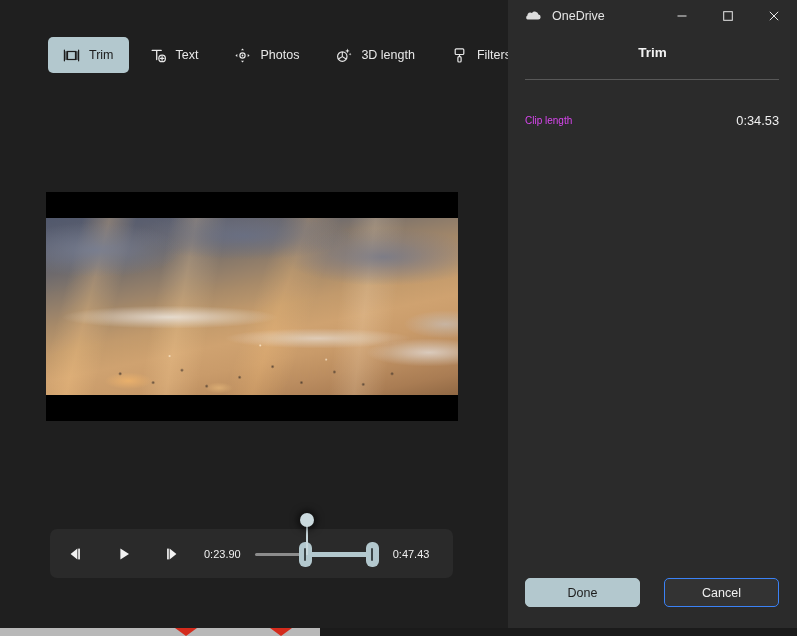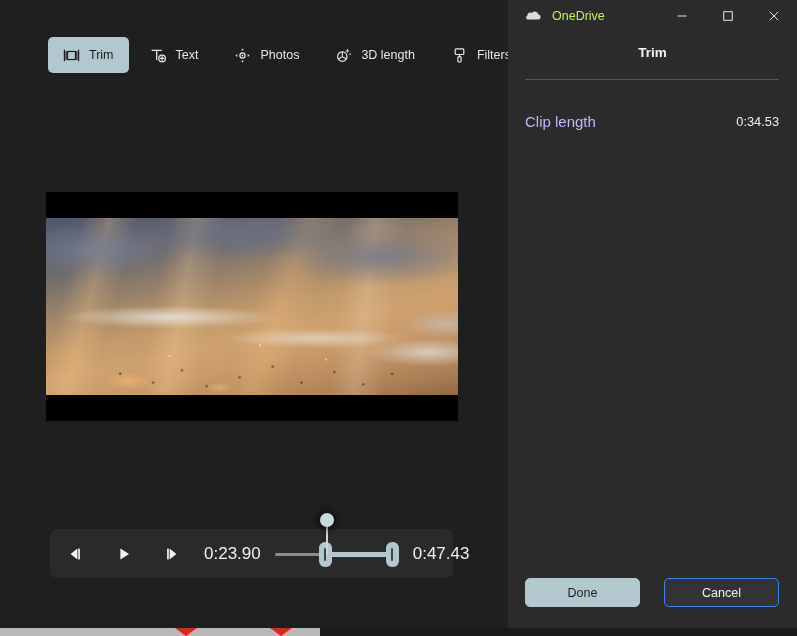--- a/index.html
+++ b/index.html
@@ -121,21 +121,21 @@
     border-radius: 7px;
     display: flex; align-items: center;
   }
   .tbtn {
     width: 34px; height: 34px;
     display: flex; align-items: center; justify-content: center;
     cursor: pointer; border-radius: 4px; flex: none;
   }
   .tbtn svg { display: block; }
   .time-label {
-    color: #f0f0f0; font-size: 17px; flex: none;
+    color: #f0f0f0; font-size: 11px; flex: none;
     font-family: "Liberation Sans", sans-serif;
   }
   .trim-slider {
     position: relative;
     flex: none;
     width: 124px; height: 40px;
     display: flex; align-items: center;
   }
   .track-base {
     position: absolute; left: 0; top: 19px;
@@ -180,21 +180,21 @@
     width: 289px; height: 628px;
     background: #2b2b2b;
   }
   .od-titlebar {
     position: absolute; left: 0; top: 0;
     width: 289px; height: 32px;
     display: flex; align-items: center;
   }
   .od-cloud { margin-left: 17px; width: 18px; height: 18px; display: flex; align-items: center; }
   .od-cloud svg { display: block; }
-  .od-name { margin-left: 9px; color: #bef264; font-size: 12.5px; }
+  .od-name { margin-left: 9px; color: #e5e5e5; font-size: 12.5px; }
   .od-caption-btns { margin-left: auto; display: flex; height: 32px; }
   .cap-btn {
     width: 46px; height: 32px;
     display: flex; align-items: center; justify-content: center;
     cursor: pointer;
   }
   .cap-btn svg { display: block; }
 
   .panel-title {
     position: absolute; left: 0; top: 45px; width: 289px;
@@ -203,21 +203,21 @@
   }
   .panel-divider {
     position: absolute; left: 17px; top: 79px;
     width: 254px; height: 1px; background: #585858;
   }
   .row {
     position: absolute; left: 17px; top: 113px;
     width: 254px;
     display: flex; align-items: center; justify-content: space-between;
   }
-  .row-label { color: #c4b5fd; font-size: 15px; }
+  .row-label { color: #d946ef; font-size: 10px; }
   .row-value { color: #f0f0f0; font-size: 12.8px; }
 
   .od-actions {
     position: absolute; left: 17px; top: 578px;
     width: 254px; display: flex; gap: 24px;
   }
   .od-btn {
     width: 123px; height: 29px;
     border-radius: 5px;
     display: flex; align-items: center; justify-content: center;

